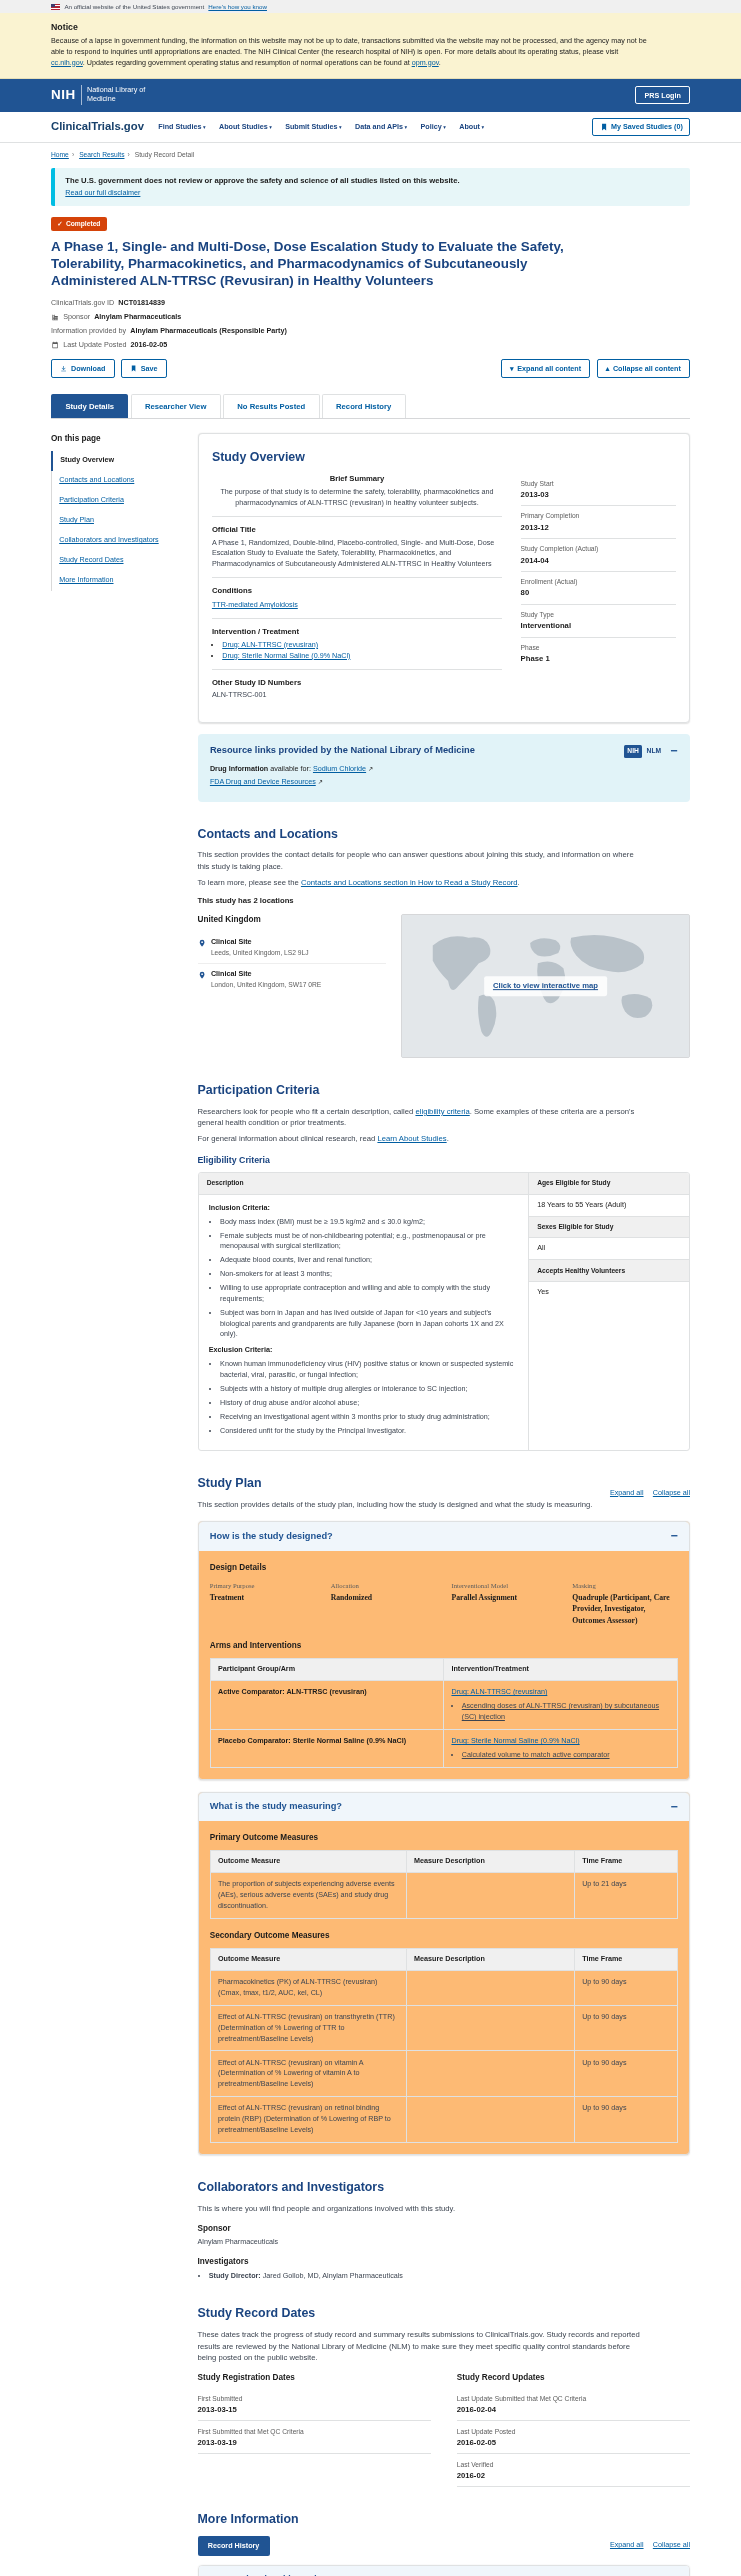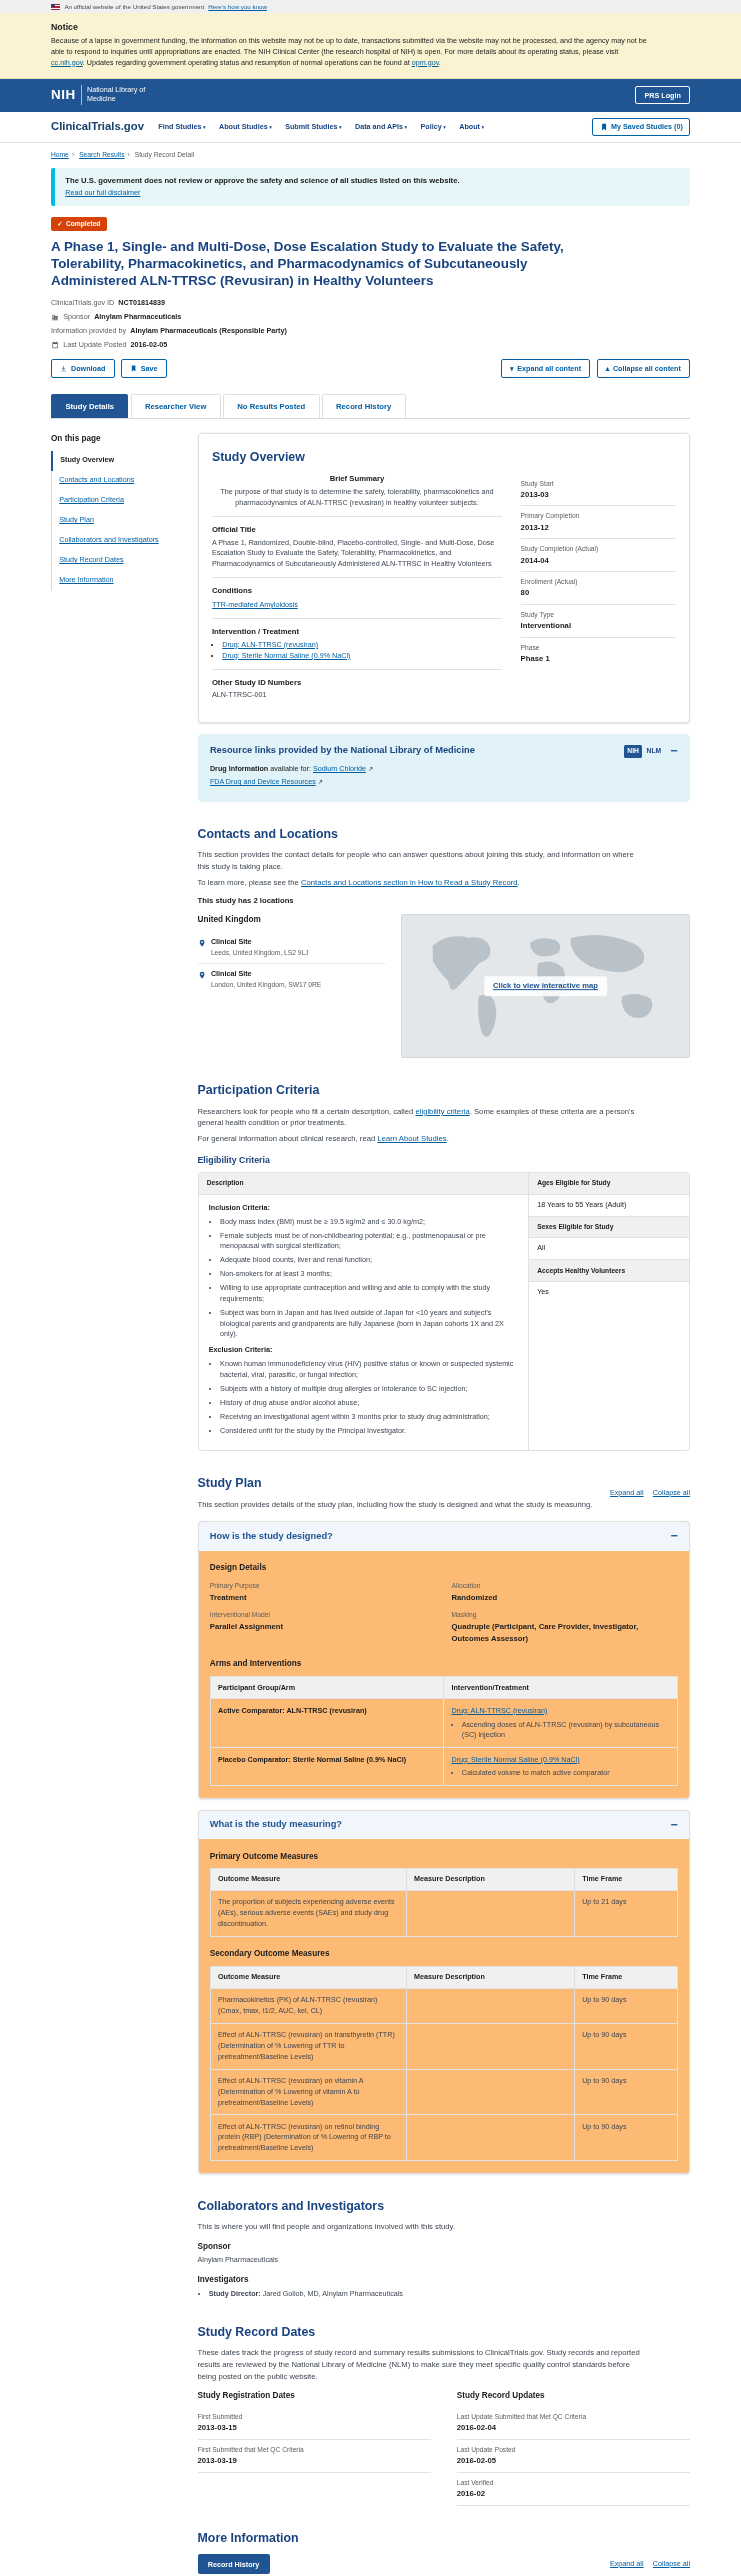--- a/index.html
+++ b/index.html
@@ -123,27 +123,27 @@
   .group-value { padding: 5.2px 8.2px; font-size: 7.2px; border-bottom: 0.5px solid #dfe1e2; }
 
   
   .plan-head { display: flex; justify-content: space-between; align-items: flex-end; }
   .plan-links { display: flex; gap: 9.3px; font-size: 7.2px; white-space: nowrap; }
   .plan-card { border: 0.5px solid #dfe1e2; border-radius: 4.1px; box-shadow: 0 0.5px 1.5px rgba(0,0,0,.1); margin-top: 11.3px; overflow: hidden; background: #fdba74; }
   .plan-card-header { background: #f0f6fb; padding: 7.2px 11.3px; display: flex; justify-content: space-between; align-items: center; }
   .plan-card-header h3 { color: #205493; font-size: 9.3px; }
   .plan-card-body { padding: 11.3px; }
   .sub-label { font-weight: bold; font-size: 8.2px; margin-bottom: 6.2px; }
-  .design-grid { display: grid; grid-template-columns: 1fr 1fr; gap: 7.2px 15.5px; margin-bottom: 13.4px; }
+  .design-grid { display: grid; grid-template-columns: 1fr 1fr 1fr 1fr; gap: 7.2px 15.5px; margin-bottom: 13.4px; font-family: Liberation Serif, serif; }
   .design-item .fact-label { margin-bottom: 1px; }
   table { width: 100%; border-collapse: collapse; }
   th { background: #f0f0f0; text-align: left; font-size: 7.2px; padding: 5.2px 7.2px; border: 0.5px solid #dfe1e2; }
   td { padding: 6.2px 7.2px; border: 0.5px solid #dfe1e2; font-size: 7.2px; vertical-align: top; color: #3d4551; }
   td .cell-strong { font-weight: bold; color: #1b1b1b; }
-  td ul { margin: 3.1px 0 0 10.3px; }
+  td ul { margin: 3.1px 0 0 10.3px; text-decoration: underline; }
   .measures-label { font-weight: bold; font-size: 8.2px; margin: 11.3px 0 5.2px; }
   .measures-label.first { margin-top: 0; }
 
   
   .collab-sub { font-weight: bold; font-size: 8.2px; margin: 8.2px 0 2.1px; }
   .collab-list { margin: 2.1px 0 0 11.3px; font-size: 7.2px; color: #3d4551; }
 
   
   .dates-grid { display: grid; grid-template-columns: 1fr 1fr; gap: 26px; margin-top: 8.2px; max-width: 515px; }
   .dates-col h3 { font-size: 8.2px; margin-bottom: 4.1px; }

